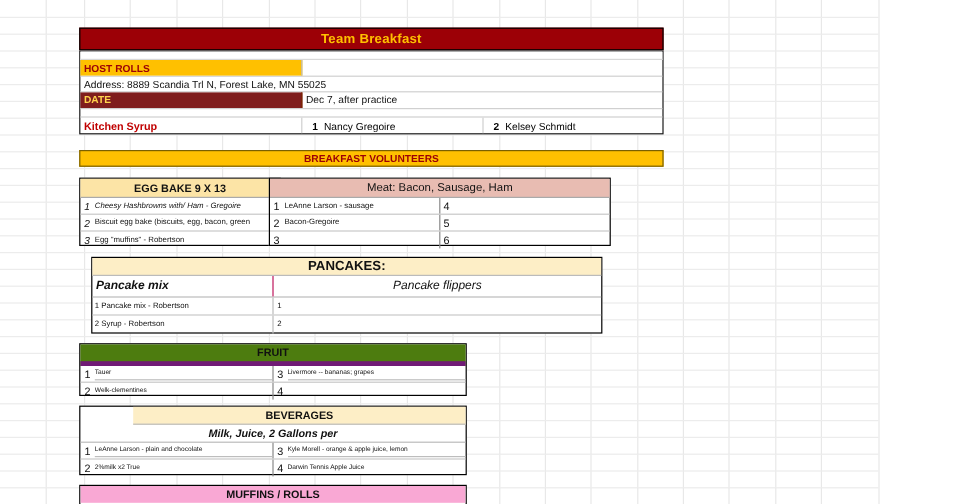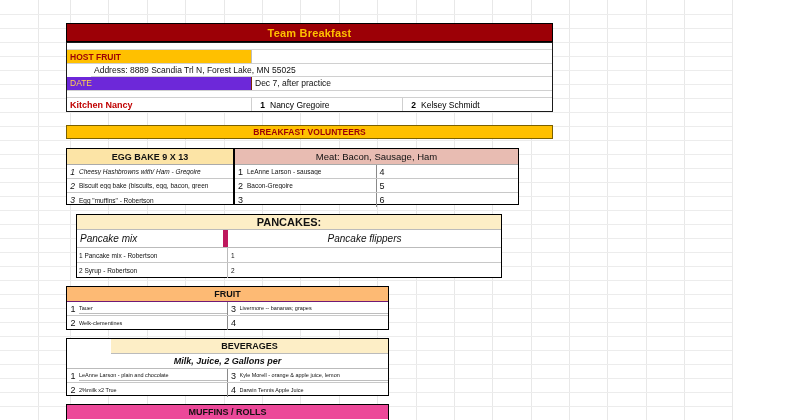--- a/index.html
+++ b/index.html
@@ -47,41 +47,40 @@
   .info-row.last{border-bottom:none;}
   .lbl-host{
     width:185px;height:100%;
     background:#ffc000;color:#9c0006;
     font-weight:bold;font-size:8.5px;
     display:flex;align-items:center;padding-left:3px;box-sizing:border-box;
     border-right:1px solid #bdbdbd;
   }
   .lbl-date{
     width:185px;height:100%;
-    background:#6d28d9;color:#ffd34d;
-    font-weight:normal;font-size:8.5px;
+    background:#7f1d1d;color:#ffd34d;
+    font-weight:bold;font-size:8.5px;
     display:flex;align-items:center;padding-left:3px;box-sizing:border-box;
     border-right:1px solid #7a2702;
   }
   .lbl-kitchen{
     width:185px;height:100%;
     color:#c00000;font-weight:bold;font-size:9px;
     display:flex;align-items:center;padding-left:3px;box-sizing:border-box;
     border-right:1px solid #cfcfcf;
   }
   .val-cell{
     flex:1;height:100%;font-size:8.5px;color:#111;
     display:flex;align-items:center;padding-left:3px;box-sizing:border-box;
     overflow:hidden;white-space:nowrap;
   }
   .addr-row{
     height:14px;display:flex;align-items:center;
     font-size:8.5px;color:#111;padding-left:3px;box-sizing:border-box;
     border-bottom:1px solid #d0d0d0;
-    margin-left:24px;
   }
   .info-gap{height:7px;border-bottom:1px solid #d0d0d0;}
   .kh-num{
     width:16px;text-align:right;font-weight:bold;font-size:8.5px;
     padding-right:3px;box-sizing:border-box;
   }
   .kh-name{flex:1;font-size:8.5px;padding-left:2px;white-space:nowrap;overflow:hidden;}
   .kh-cell{display:flex;align-items:center;height:100%;box-sizing:border-box;}
   .kh-cell.b1{width:151px;border-right:1px solid #cfcfcf;}
   .kh-cell.b2{flex:1;}
@@ -117,21 +116,21 @@
   .n-plain{
     width:11px;text-align:center;font-size:9px;color:#111;flex:none;
   }
   .txt{
     flex:1;font-size:6.5px;color:#111;
     white-space:nowrap;overflow:hidden;padding-left:1px;
   }
   .txt.it{font-style:italic;}
 
   .meat{
-    left:234px;top:148px;width:285px;height:57px;
+    left:224px;top:148px;width:285px;height:57px;
     border:1.5px solid #000;background:#fff;
   }
   .meat-hdr{
     height:15px;background:#e8bcb2;
     display:flex;align-items:center;justify-content:center;
     font-size:9.5px;color:#111;
     border-bottom:1px solid #aaa;
   }
   .meat-row{display:flex;height:14px;border-bottom:1px solid #c8c8c8;box-sizing:border-box;}
   .meat-row.last{border-bottom:none;}
@@ -148,21 +147,22 @@
     display:flex;align-items:center;justify-content:center;
     font-weight:bold;font-size:11px;color:#111;
     border-bottom:1px solid #bbb;
   }
   .pancakes-sub{
     height:17px;display:flex;border-bottom:1px solid #bbb;
   }
   .pc-sub-l{
     width:151px;display:flex;align-items:center;padding-left:3px;
     font-style:italic;font-size:10px;color:#111;box-sizing:border-box;
-    border-right:5px solid #be185d;
+    border-right:1px solid #be185d;
+    font-weight:bold;
   }
   .pc-sub-r{
     flex:1;display:flex;align-items:center;justify-content:center;
     font-style:italic;font-size:10px;color:#111;
   }
   .pc-row{height:15px;display:flex;border-bottom:1px solid #c8c8c8;box-sizing:border-box;}
   .pc-row.last{border-bottom:none;}
   .pc-cell-l{
     width:151px;display:flex;align-items:center;
     font-size:6.5px;color:#111;box-sizing:border-box;
@@ -172,24 +172,24 @@
     flex:1;display:flex;align-items:center;
     font-size:6.5px;color:#111;padding-left:3px;
   }
 
   
   .fruit{
     left:66px;top:286px;width:323px;height:44px;
     border:1.5px solid #000;background:#fff;
   }
   .fruit-hdr{
-    height:14px;background:#fdba74;
+    height:14px;background:#4d7c0f;
     display:flex;align-items:center;justify-content:center;
     font-weight:bold;font-size:9px;color:#111;
-    border-bottom:1px solid #701a75;
+    border-bottom:4px solid #701a75;
     text-align:center;
   }
   .two-row{display:flex;height:14px;border-bottom:1px solid #c8c8c8;box-sizing:border-box;}
   .two-row.last{border-bottom:none;}
   .half{display:flex;align-items:center;width:50%;box-sizing:border-box;}
   .half.l{border-right:1px solid #8a8a8a;}
   .nn{width:12px;text-align:center;font-size:9px;color:#111;flex:none;}
   .tt{flex:1;font-size:5.5px;color:#111;white-space:nowrap;overflow:hidden;
       border-bottom:1px solid #bdbdbd;line-height:10px;align-self:center;}
   .tt.nb{border-bottom:none;}
@@ -211,21 +211,21 @@
     font-style:italic;font-weight:bold;font-size:9px;color:#111;
     border-bottom:1px solid #bbb;
   }
 
   
   .muffins{
     left:66px;top:404px;width:323px;height:30px;
     border:1.5px solid #000;background:#fff;overflow:hidden;
   }
   .muf-hdr{
-    height:14px;background:#ec4899;
+    height:14px;background:#f9a8d4;
     display:flex;align-items:center;justify-content:center;
     font-weight:bold;font-size:9px;color:#111;
   }
 </style>
 </head>
 <body>
 
 <div id="grid">
     <div class="vline" style="left: 38px; height: 420px;"></div>
     <div class="vline" style="left: 70px; height: 420px;"></div>
@@ -280,34 +280,34 @@
 <div id="sheet">
 
   <div class="blk title-banner">
     <span>Team Breakfast</span>
   </div>
 
   <div class="blk info-wrap">
     <div class="info-spacer"></div>
 
     <div class="info-row">
-      <div class="lbl-host">HOST FRUIT</div>
+      <div class="lbl-host">HOST ROLLS</div>
     </div>
 
     <div class="addr-row">Address: 8889 Scandia Trl N, Forest Lake, MN 55025</div>
 
     <div class="info-row">
       <div class="lbl-date">DATE</div>
       <div class="val-cell">Dec 7, after practice</div>
     </div>
 
     <div class="info-gap"></div>
 
     <div class="info-row last">
-      <div class="lbl-kitchen">Kitchen Nancy</div>
+      <div class="lbl-kitchen">Kitchen Syrup</div>
       <div class="kh-cell b1">
         <span class="kh-num">1</span>
         <span class="kh-name">Nancy Gregoire</span>
       </div>
       <div class="kh-cell b2">
         <span class="kh-num">2</span>
         <span class="kh-name">Kelsey Schmidt</span>
       </div>
     </div>
   </div>

